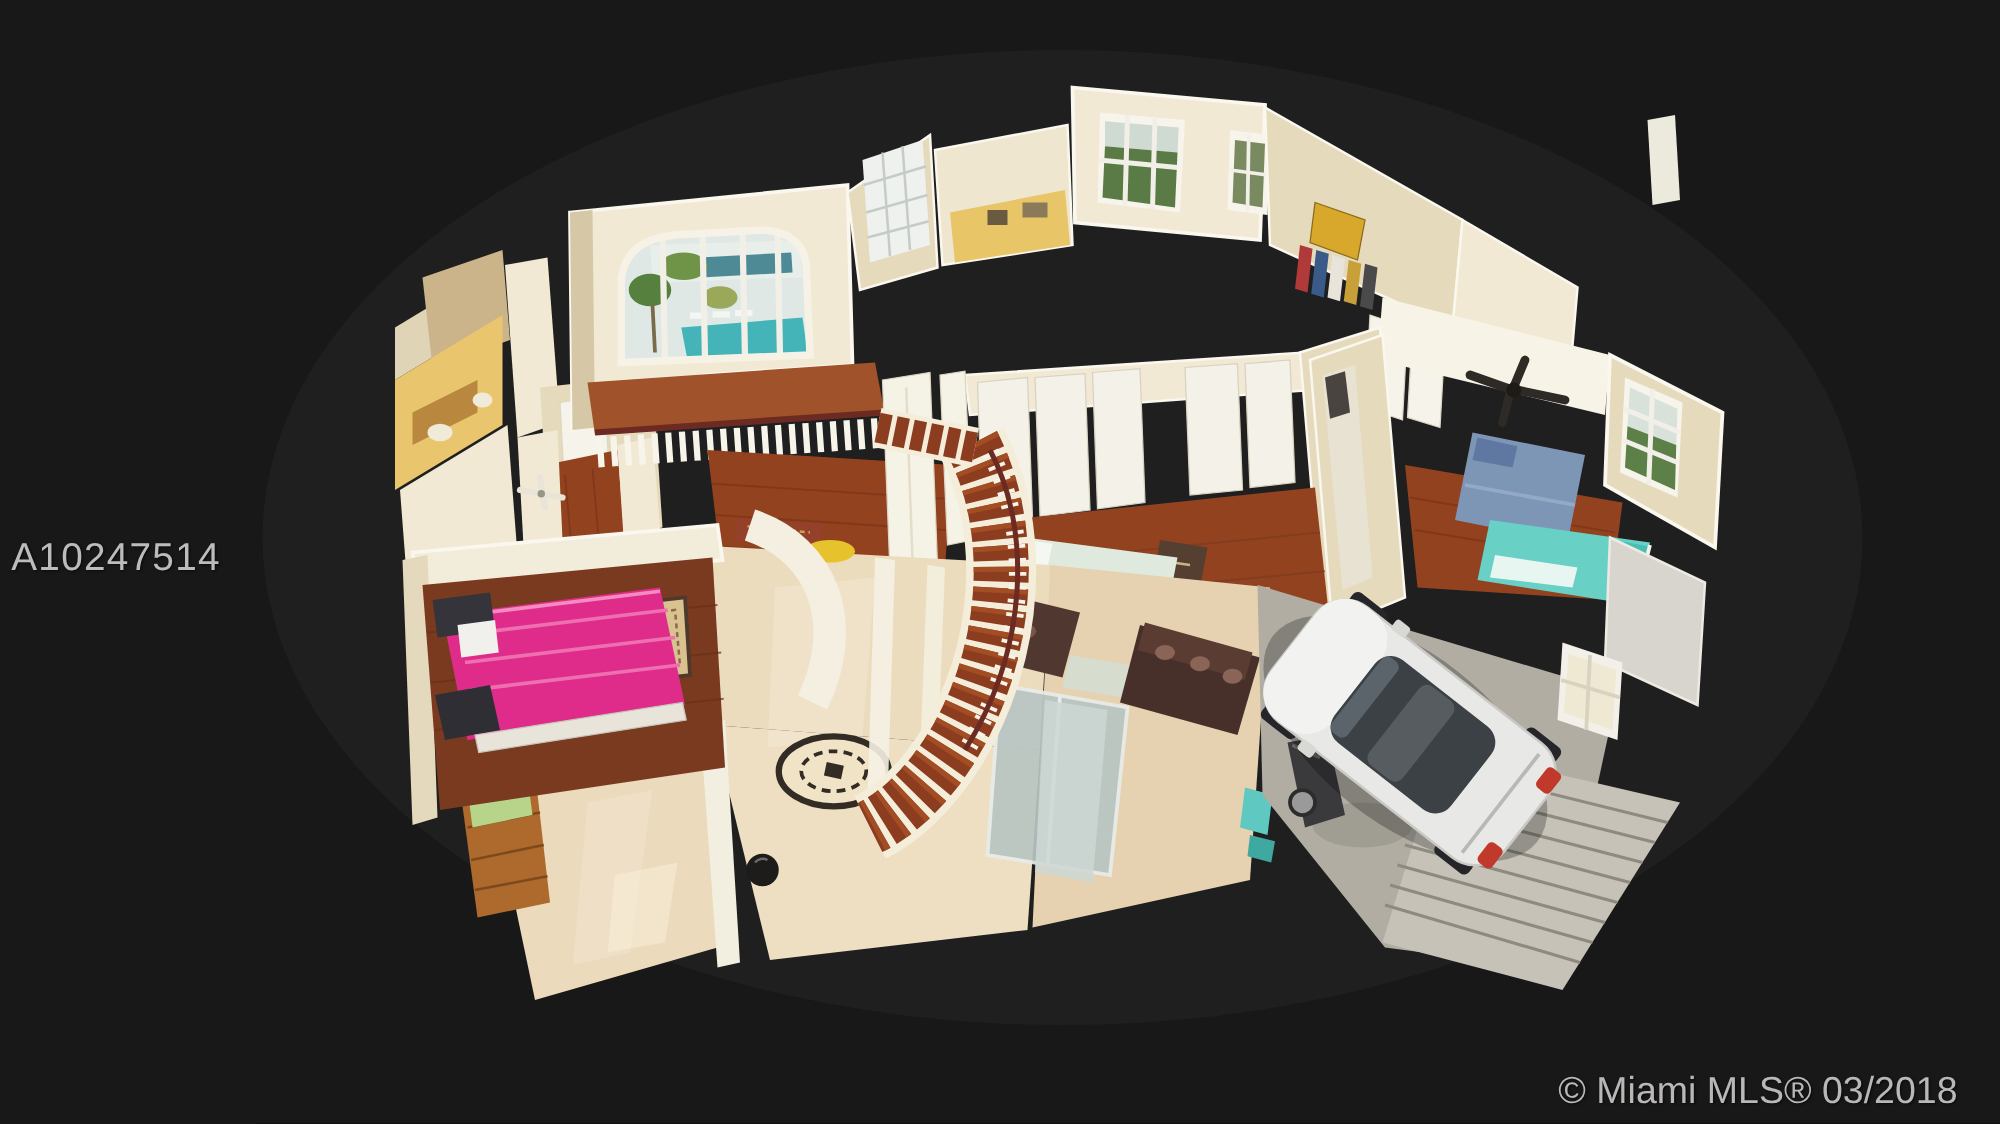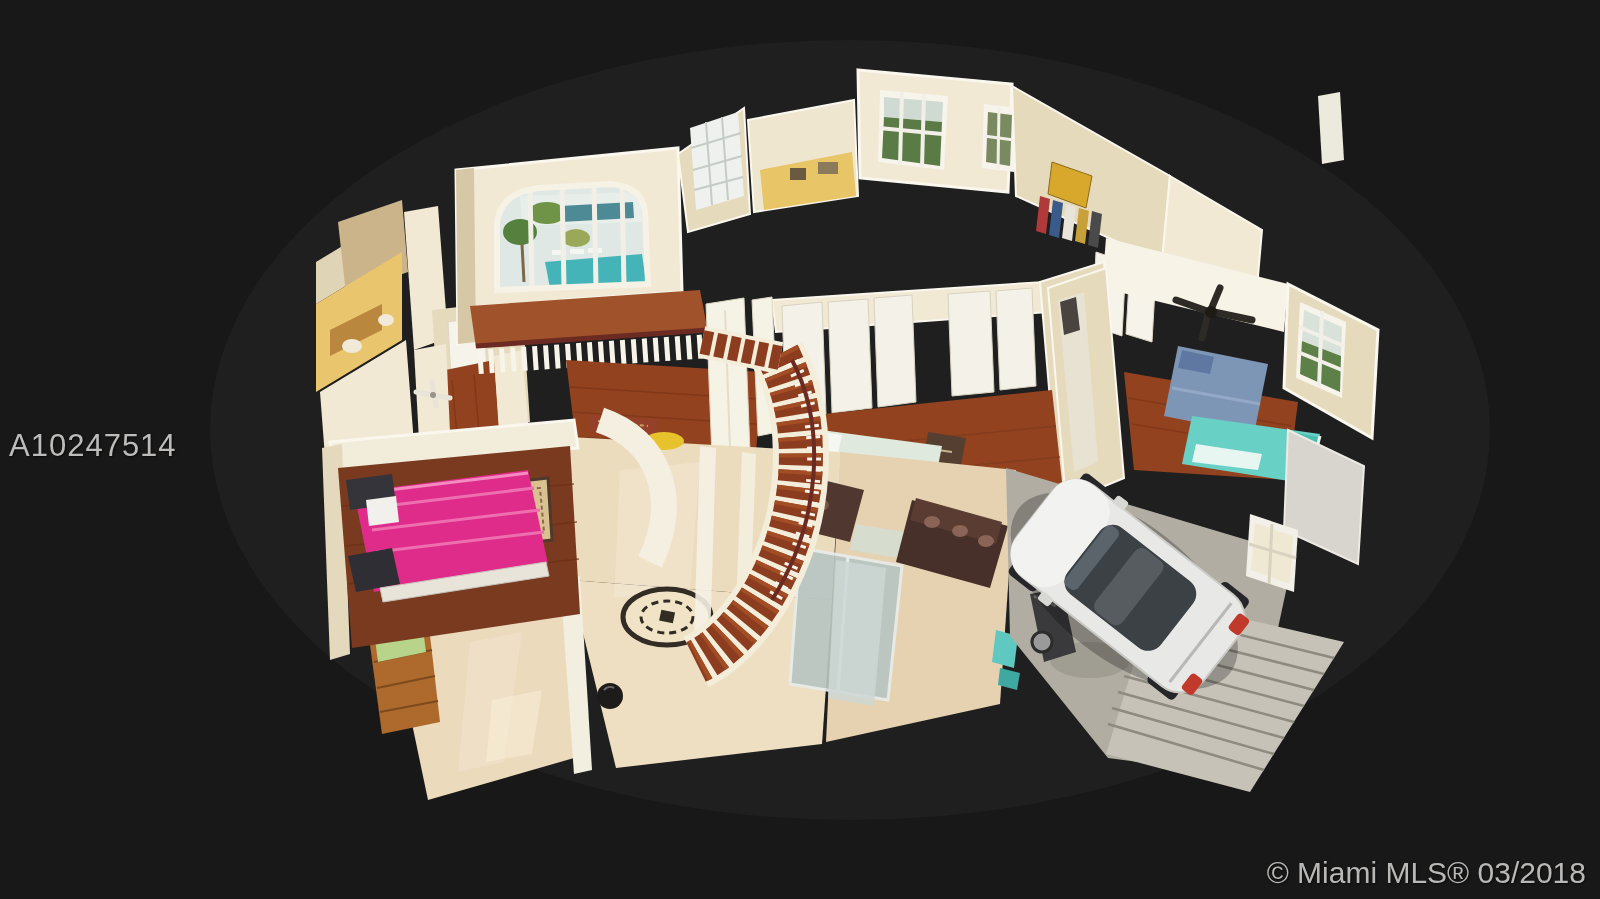--- a/index.html
+++ b/index.html
@@ -1,20 +1,20 @@
 <!DOCTYPE html>
 <html><head>
 <meta charset="utf-8">
 <style>
   html,body{margin:0;padding:0;background:#000;}
   .stage{position:relative;width:1600px;height:899px;overflow:hidden;background:#181818;
          font-family:"Liberation Sans", sans-serif;}
   .watermark{position:absolute;left:9px;top:428px;font-size:31px;letter-spacing:1px;
              color:#bdbcbb;text-shadow:1px 1px 2px rgba(0,0,0,.6);}
-  .mls-credit{position:absolute;right:14px;top:856px;font-size:30px;color:#b9b8b6;
+  .mls-credit{position:absolute;right:34px;top:856px;font-size:30px;color:#b9b8b6;
               text-shadow:1px 1px 2px rgba(0,0,0,.6);}
   svg{position:absolute;left:0;top:0;}
   svg *{vector-effect:non-scaling-stroke;}
 </style>
 </head>
 <body>
 
 <div class="stage">
 <svg width="1600" height="899" viewBox="0 0 1600 899">
 

